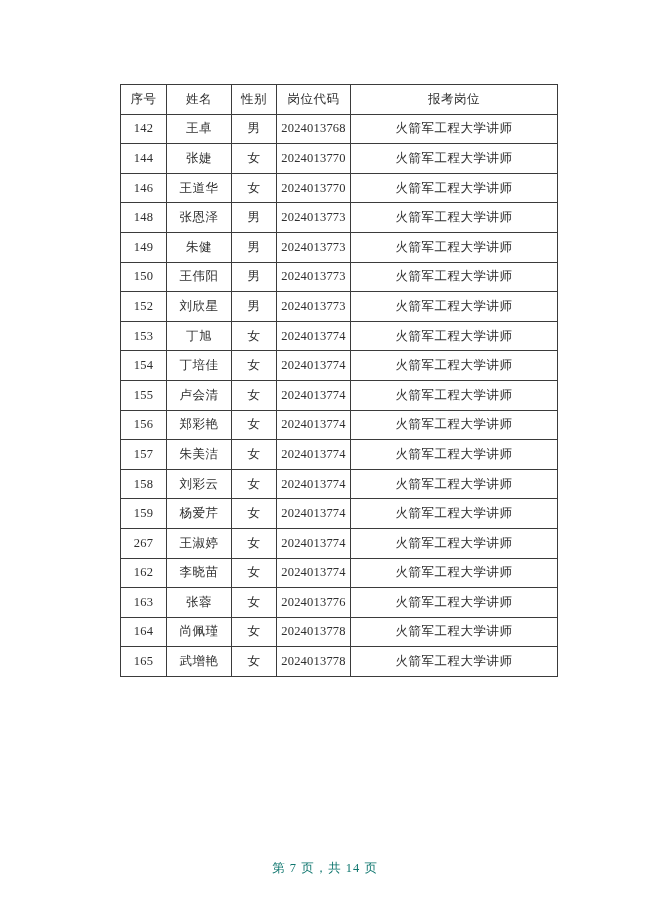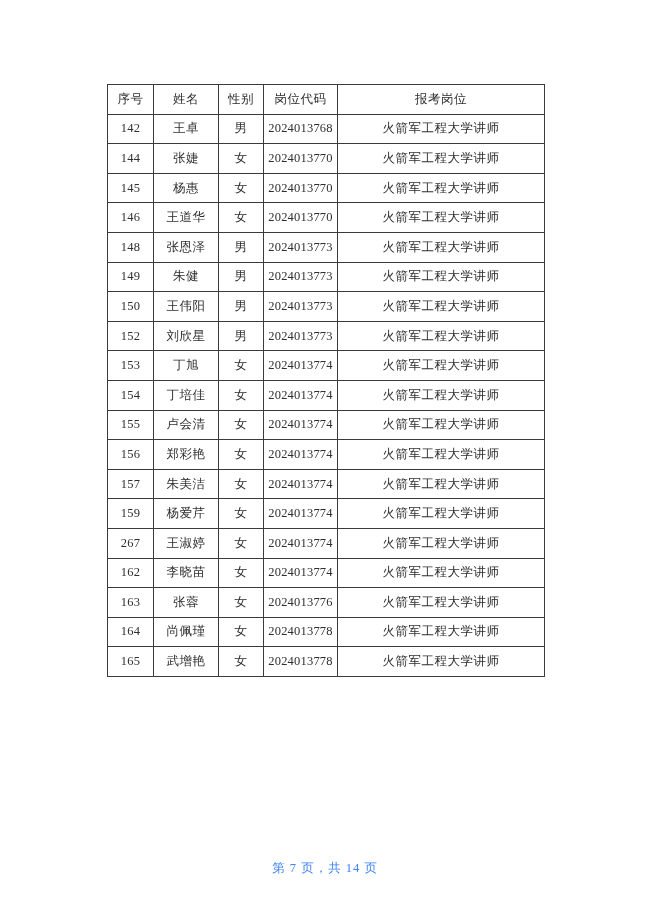--- a/index.html
+++ b/index.html
@@ -11,21 +11,21 @@
     position: relative;
     width: 650px;
     height: 919px;
     background: #ffffff;
     font-family: "Liberation Serif", "DejaVu Serif", serif;
     color: #2e2e2e;
     overflow: hidden;
   }
   table.roster {
     position: absolute;
-    left: 107px;
+    left: 120px;
     top: 84px;
     width: 437px;
     border-collapse: collapse;
     table-layout: fixed;
   }
   table.roster col.c-serial   { width: 46px; }
   table.roster col.c-name     { width: 65px; }
   table.roster col.c-gender   { width: 45px; }
   table.roster col.c-code     { width: 74px; }
   table.roster col.c-position { width: 207px; }
@@ -47,21 +47,21 @@
     letter-spacing: 0.2px;
   }
   .footer {
     position: absolute;
     left: 0;
     top: 860px;
     width: 100%;
     text-align: center;
     font-size: 12.5px;
     letter-spacing: 1px;
-    color: #3b82f6;
+    color: #0f766e;
   }
 </style>
 </head>
 <body>
 
 <div class="page" data-name="document-page">
 
   <table class="roster" data-name="applicant-table">
     <colgroup>
       <col class="c-serial">
@@ -88,27 +88,20 @@
           <td data-name="position-cell">火箭军工程大学讲师</td>
         </tr>
         <tr data-name="table-row">
           <td data-name="serial-cell">144</td>
           <td data-name="name-cell">张婕</td>
           <td data-name="gender-cell">女</td>
           <td data-name="code-cell">2024013770</td>
           <td data-name="position-cell">火箭军工程大学讲师</td>
         </tr>
         <tr data-name="table-row">
-          <td data-name="serial-cell">145</td>
-          <td data-name="name-cell">杨惠</td>
-          <td data-name="gender-cell">女</td>
-          <td data-name="code-cell">2024013770</td>
-          <td data-name="position-cell">火箭军工程大学讲师</td>
-        </tr>
-        <tr data-name="table-row">
           <td data-name="serial-cell">146</td>
           <td data-name="name-cell">王道华</td>
           <td data-name="gender-cell">女</td>
           <td data-name="code-cell">2024013770</td>
           <td data-name="position-cell">火箭军工程大学讲师</td>
         </tr>
         <tr data-name="table-row">
           <td data-name="serial-cell">148</td>
           <td data-name="name-cell">张恩泽</td>
           <td data-name="gender-cell">男</td>
@@ -165,20 +158,27 @@
           <td data-name="position-cell">火箭军工程大学讲师</td>
         </tr>
         <tr data-name="table-row">
           <td data-name="serial-cell">157</td>
           <td data-name="name-cell">朱美洁</td>
           <td data-name="gender-cell">女</td>
           <td data-name="code-cell">2024013774</td>
           <td data-name="position-cell">火箭军工程大学讲师</td>
         </tr>
         <tr data-name="table-row">
+          <td data-name="serial-cell">158</td>
+          <td data-name="name-cell">刘彩云</td>
+          <td data-name="gender-cell">女</td>
+          <td data-name="code-cell">2024013774</td>
+          <td data-name="position-cell">火箭军工程大学讲师</td>
+        </tr>
+        <tr data-name="table-row">
           <td data-name="serial-cell">159</td>
           <td data-name="name-cell">杨爱芹</td>
           <td data-name="gender-cell">女</td>
           <td data-name="code-cell">2024013774</td>
           <td data-name="position-cell">火箭军工程大学讲师</td>
         </tr>
         <tr data-name="table-row">
           <td data-name="serial-cell">267</td>
           <td data-name="name-cell">王淑婷</td>
           <td data-name="gender-cell">女</td>

